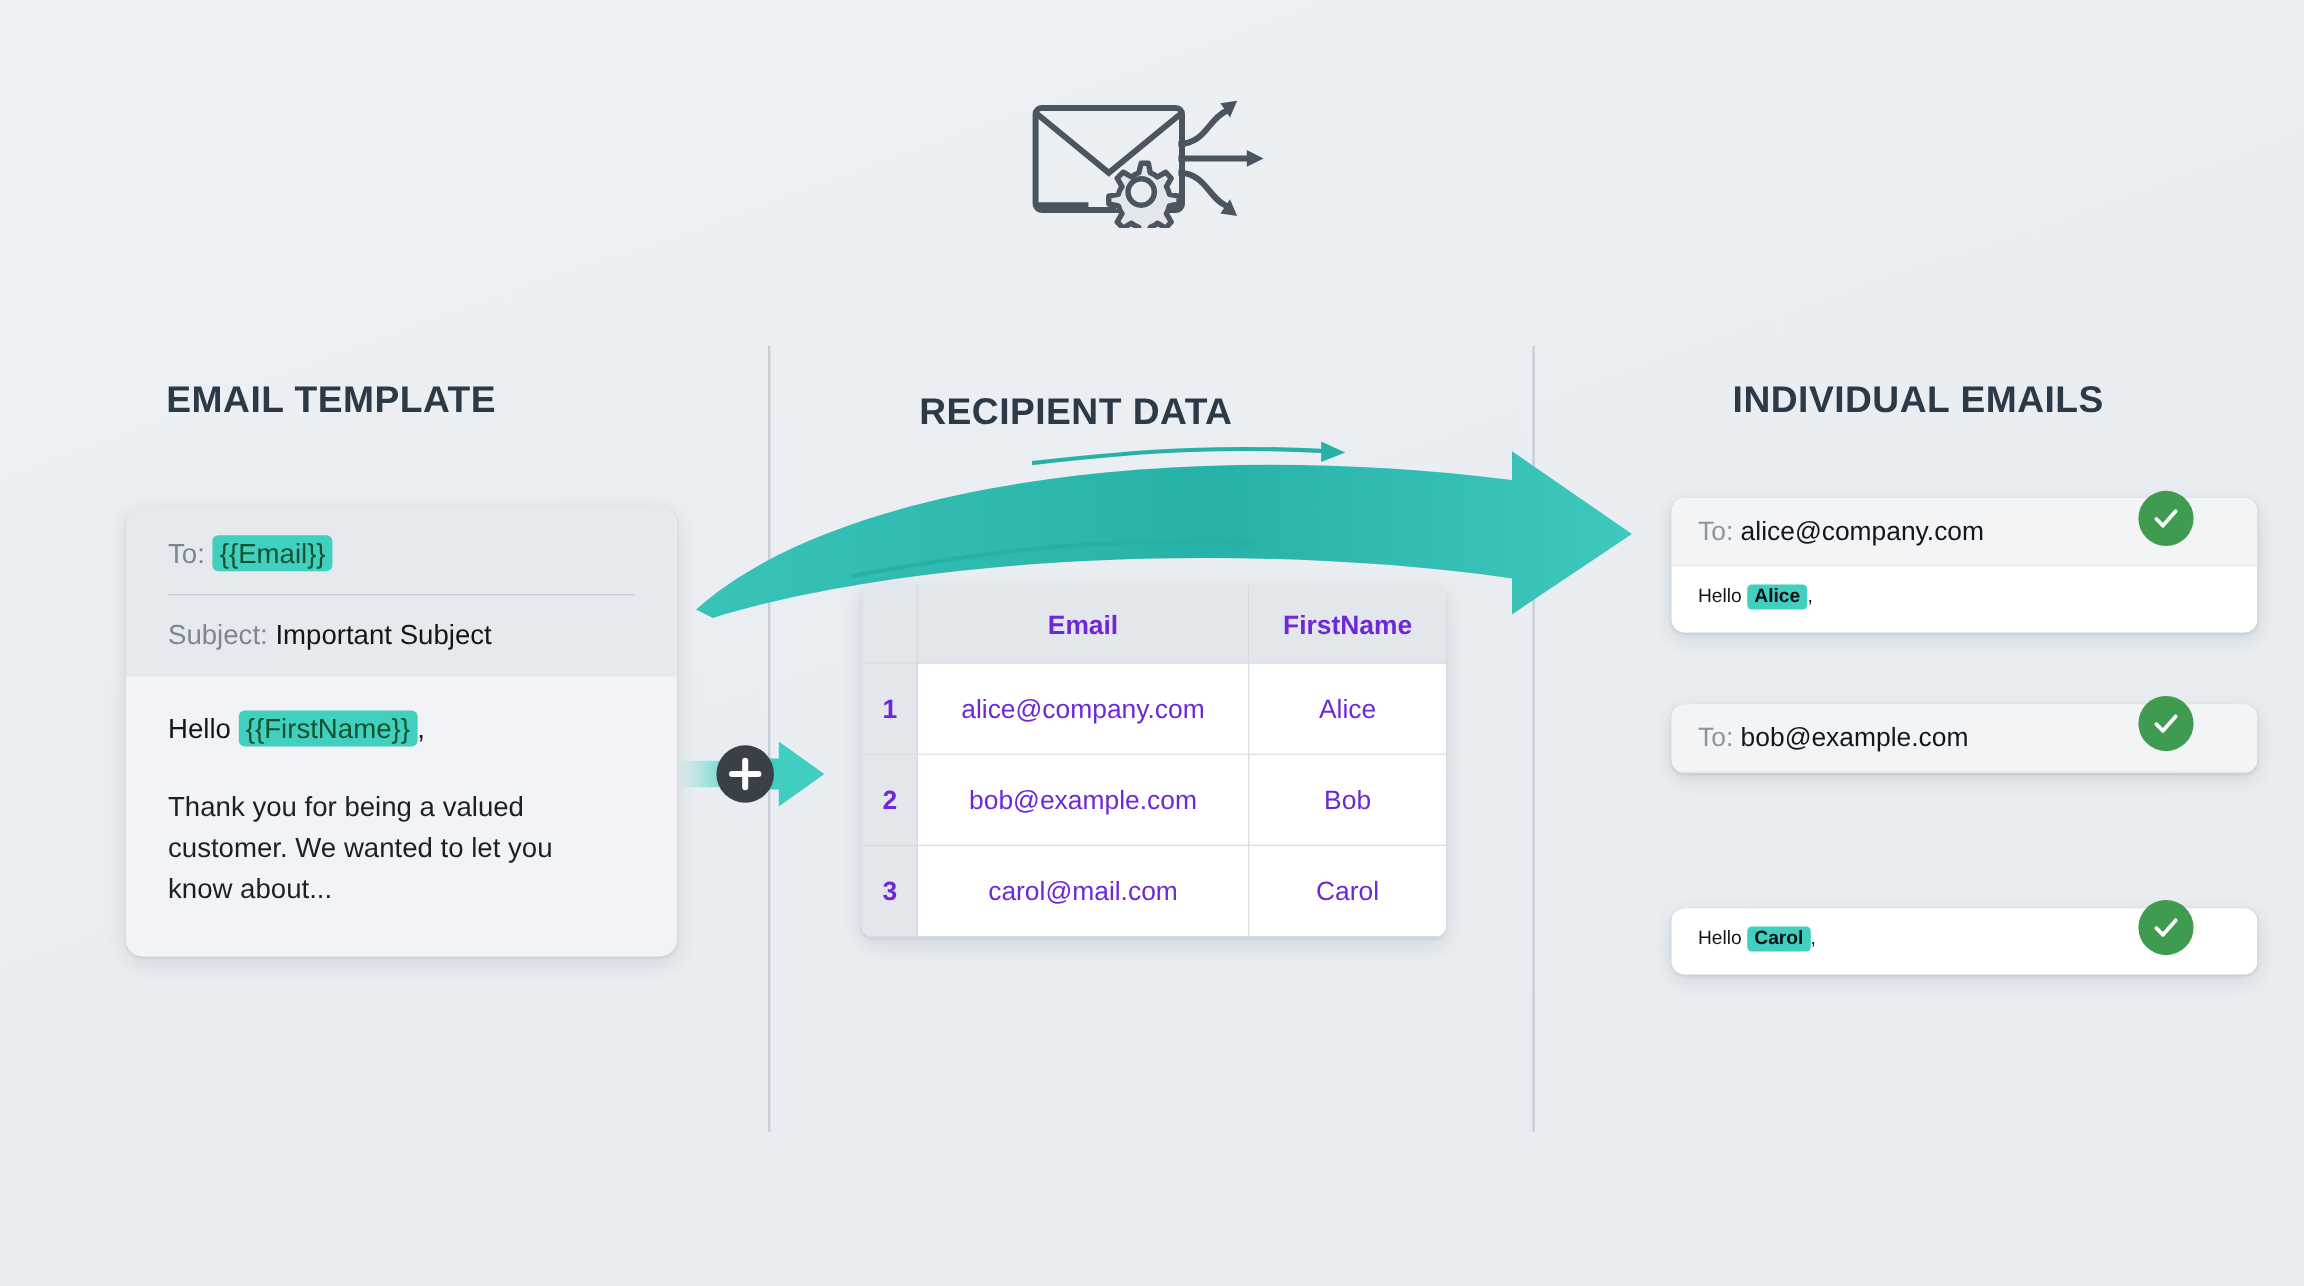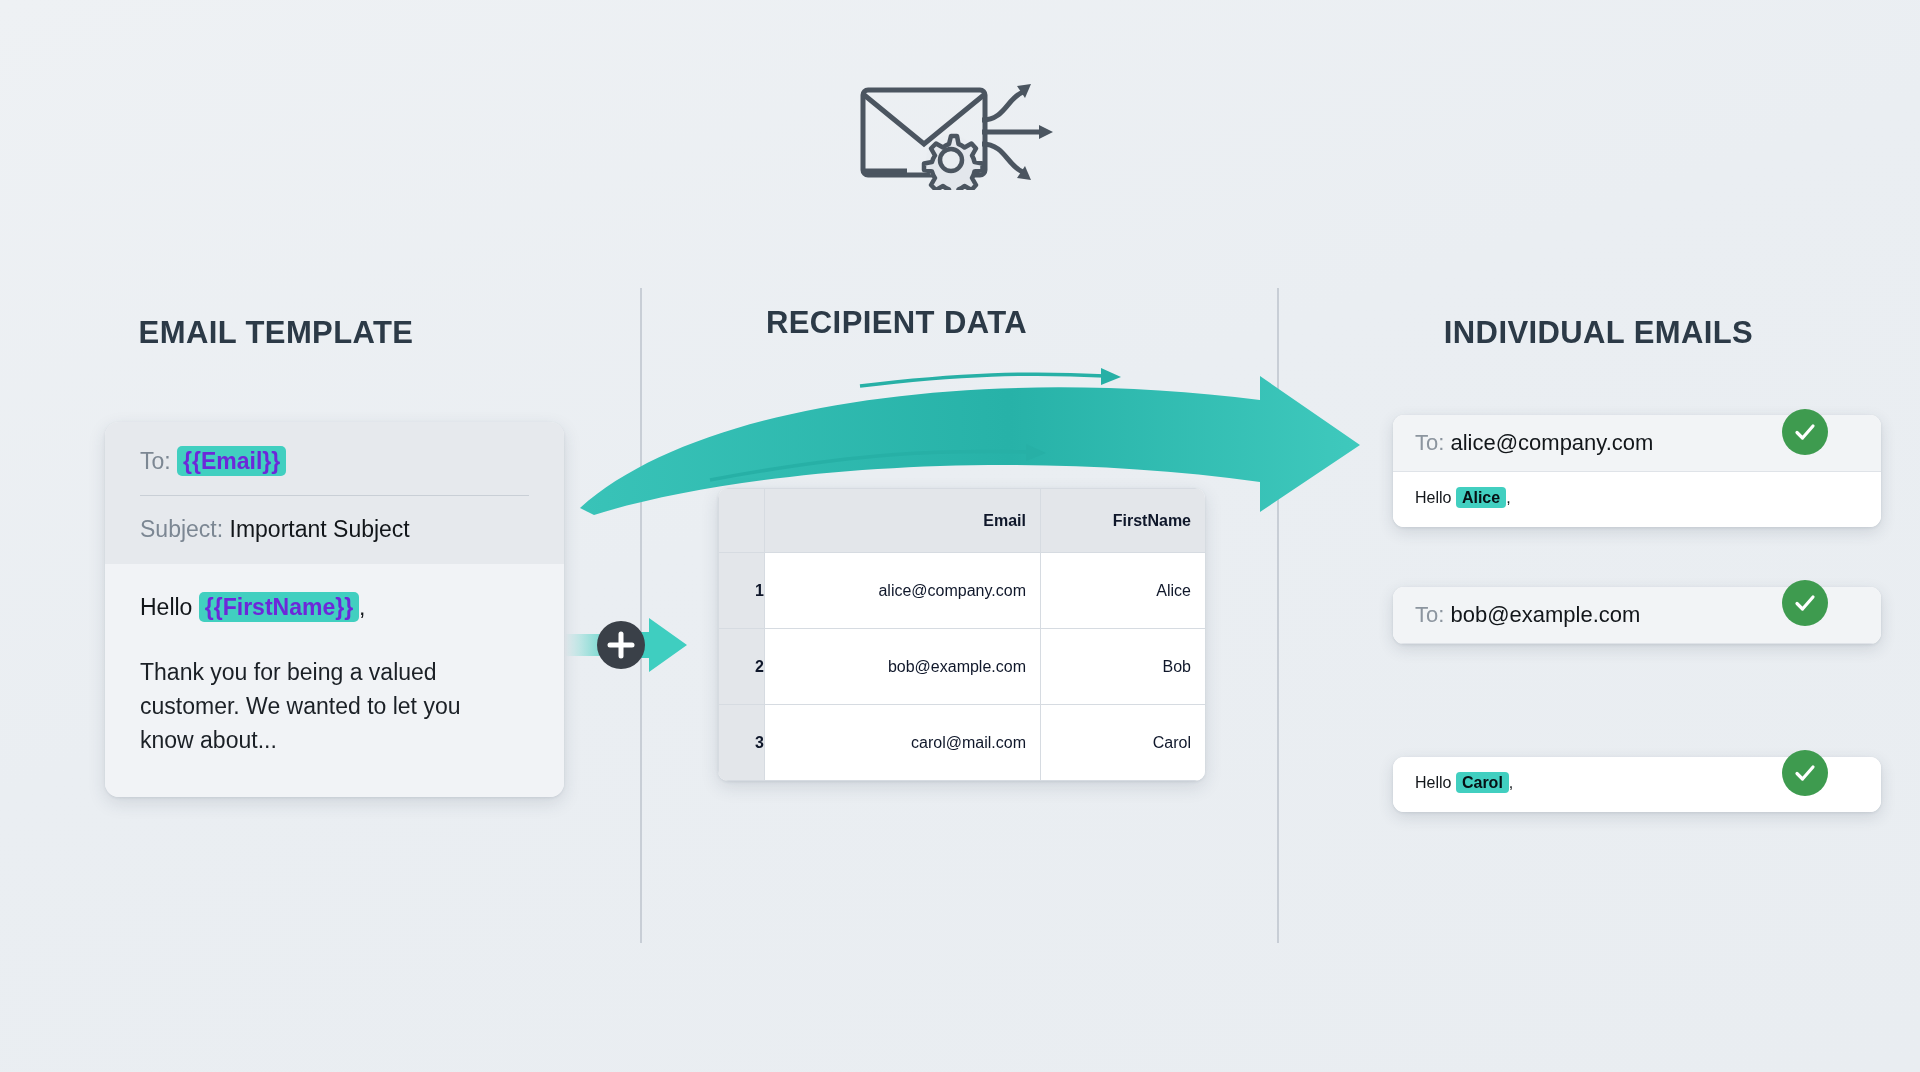--- a/index.html
+++ b/index.html
@@ -42,21 +42,21 @@
   .col-title {
     position: absolute;
     font-size: 31px;
     font-weight: bold;
     color: #2c3a47;
     letter-spacing: 0.4px;
     white-space: nowrap;
     text-align: center;
   }
   .col-title.t1 { left: 0px;    top: 315px; width: 552px; }
-  .col-title.t2 { left: 640px;  top: 305px; width: 513px; }
+  .col-title.t2 { left: 640px;  top: 325px; width: 513px; }
   .col-title.t3 { left: 1277px; top: 315px; width: 643px; }
 
   
   .template-card {
     position: absolute;
     left: 105px;
     top: 422px;
     width: 459px;
     border-radius: 14px;
     background: #f4f6f8;
@@ -90,22 +90,22 @@
     white-space: nowrap;
   }
   .tpl-para {
     font-size: 23px;
     color: #1b2026;
     line-height: 1.48;
     max-width: 330px;
   }
   .token {
     background: #41cfc0;
-    color: #6d28d9;
-    font-weight: bold;
+    color: #14532d;
+    font-weight: normal;
     border-radius: 5px;
     padding: 2px 6px;
   }
 
   
   .connector {
     position: absolute;
     left: 565px;
     top: 600px;
     width: 140px;
@@ -123,23 +123,23 @@
     box-shadow: 0 6px 18px rgba(40,55,75,0.13), 0 1px 3px rgba(40,55,75,0.10);
     background: #ffffff;
   }
   table.recipients {
     border-collapse: collapse;
     width: 100%;
     table-layout: fixed;
   }
   table.recipients th, table.recipients td {
     border: 1px solid #d6dbe1;
-    font-size: 16px;
-    text-align: right;
-    color: #0f172a;
+    font-size: 22px;
+    text-align: center;
+    color: #6d28d9;
   }
   table.recipients thead th {
     background: #e3e6ea;
     font-weight: bold;
     height: 64px;
     padding: 0 14px;
   }
   table.recipients tbody td {
     background: #ffffff;
     height: 76px;

